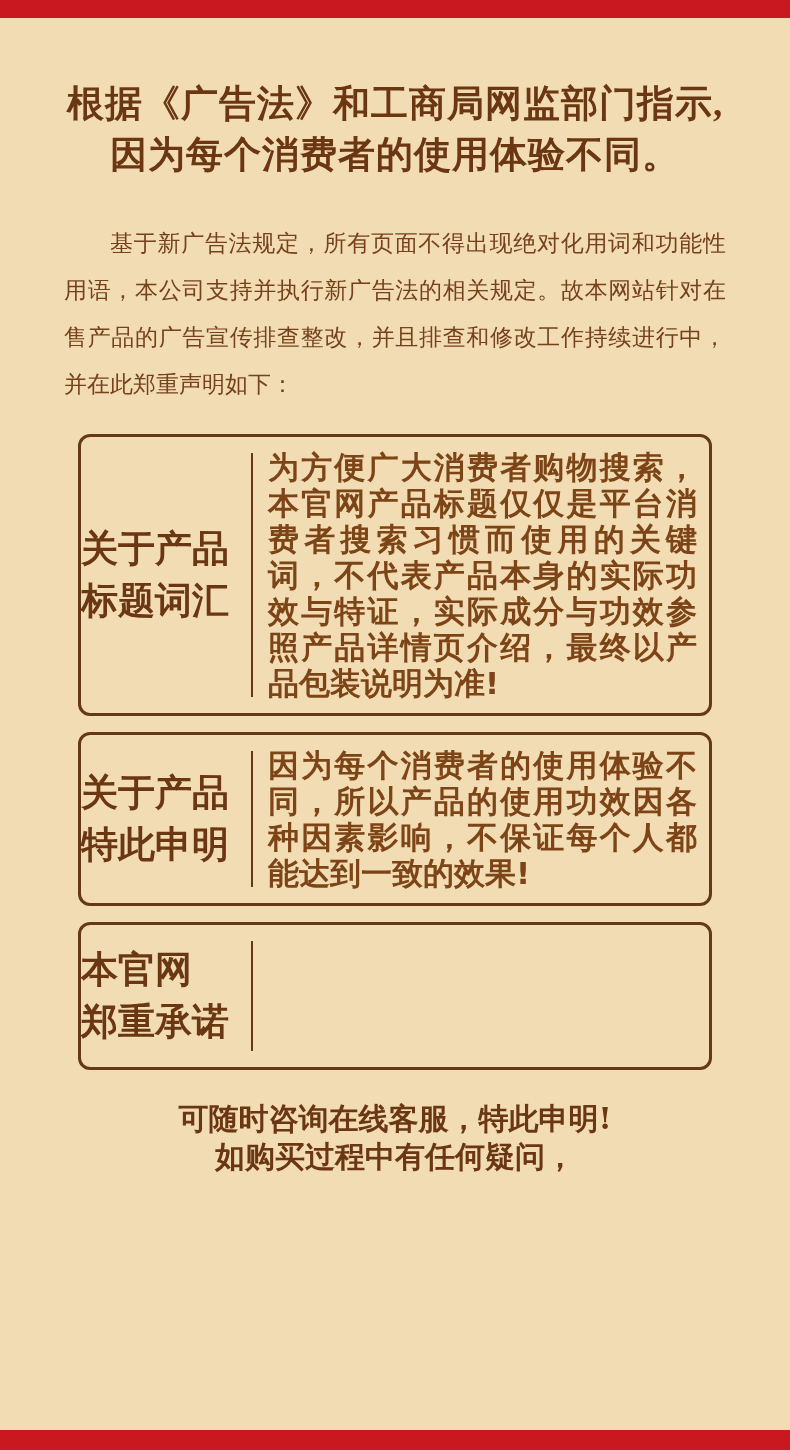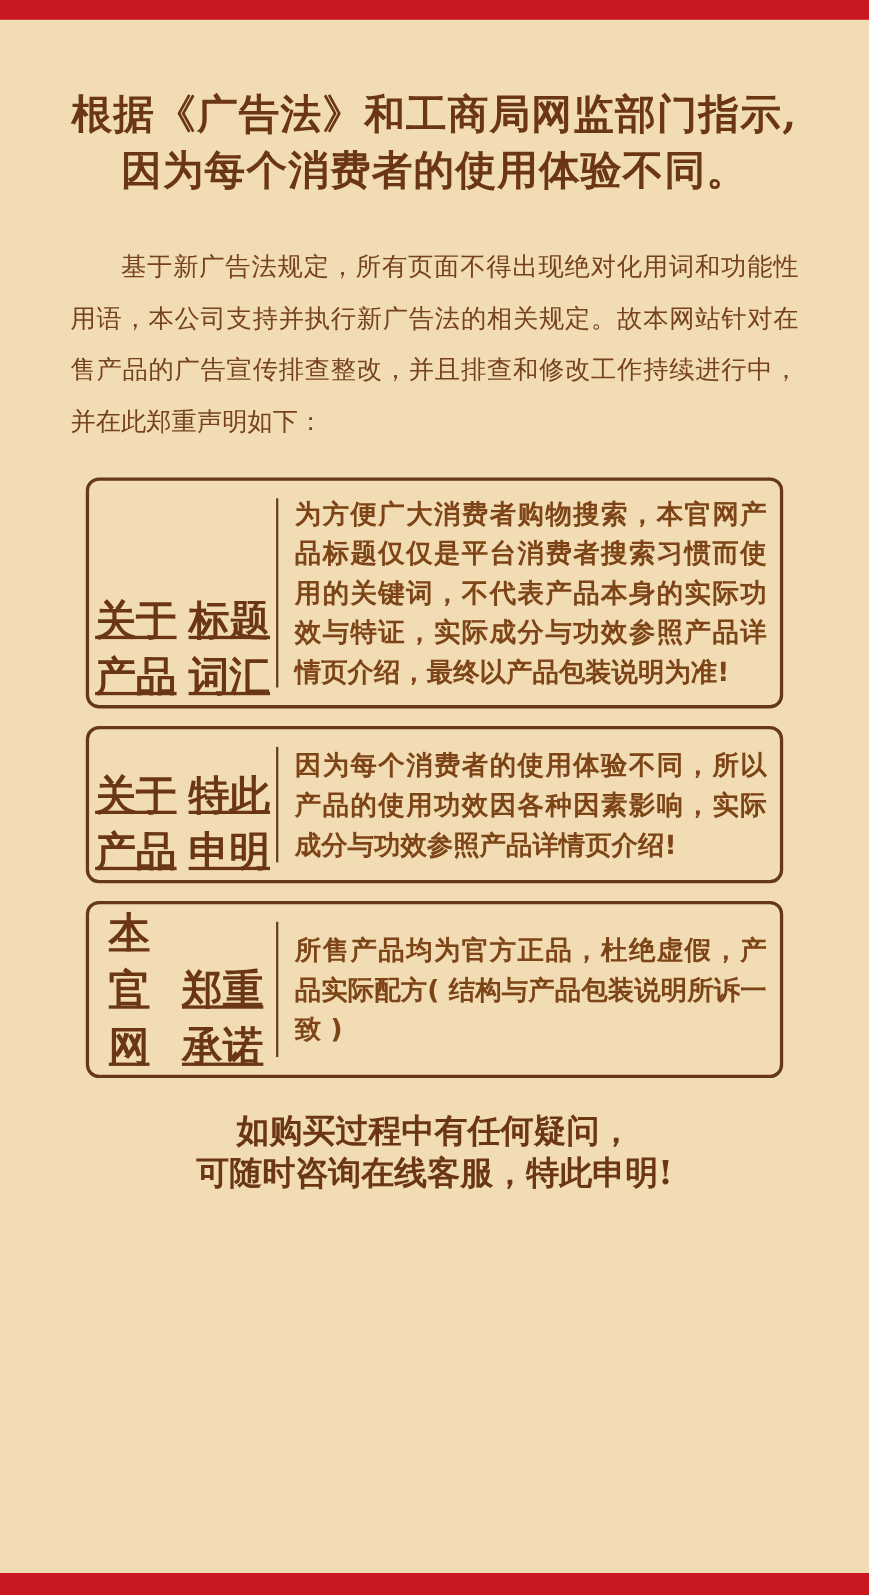--- a/index.html
+++ b/index.html
@@ -12,21 +12,21 @@
   }
   .stripe { width:100%; background:var(--stripe, #c9181f); }
   .stripe-top { height:18px; }
   .stripe-bottom { position:absolute; left:0; bottom:0; height:20px; }
 
   .page-title {
     margin-top:60px;
     text-align:center;
     color:var(--title, #6b3713);
     font-size:37px; font-weight:700;
-    line-height:1.38; letter-spacing:1px;
+    line-height:1.38; letter-spacing:1px;font-family:Liberation Serif, serif;
   }
 
   .statement {
     width:662px; margin:0 auto;
     color:var(--body, #76421c);
     font-size:23px; line-height:47px;
     text-align:justify;
   }
   .statement p { text-indent:2em; }
   .para-1 { margin-top:40px; }
@@ -37,38 +37,38 @@
     display:flex; align-items:stretch;
     border:3px solid var(--border, #653918);
     border-radius:12px;
     margin-bottom:16px;
   }
   .box-1 { min-height:192px; }
   .box-2 { min-height:143px; }
   .box-3 { min-height:148px; }
   .box-label {
     width:170px; flex:0 0 170px;
-    display:flex; flex-direction:row;
-    justify-content:center; align-items:flex-end;
+    display:flex; flex-direction:column;
+    justify-content:center; align-items:flex-start;
     text-align:center;
     color:var(--title, #6b3713);
-    font-size:37px; font-weight:700; line-height:1.4;text-decoration:underline;
+    font-size:37px; font-weight:700; line-height:1.4;
   }
   .box-divider {
     width:2px; flex:0 0 2px;
     background:var(--border, #653918);
     margin:16px 0;
   }
   .box-text {
     flex:1 1 auto;
     display:flex; align-items:center;
     padding:12px 12px 12px 15px;
     color:var(--box-text, #7d4517);
     font-family:"DejaVu Sans", sans-serif;
-    font-size:24px; font-weight:700; line-height:36px;
+    font-size:31px; font-weight:700; line-height:36px;
     text-align:justify;
   }
 
   .footer-note {
     margin-top:30px;
     text-align:center;
     color:var(--title, #6b3713);
     font-size:30px; font-weight:700; line-height:38px;
   }
 </style>
@@ -96,32 +96,31 @@
     <div class="box-divider"></div>
     <div class="box-text">为方便广大消费者购物搜索，本官网产品标题仅仅是平台消费者搜索习惯而使用的关键词，不代表产品本身的实际功效与特证，实际成分与功效参照产品详情页介绍，最终以产品包装说明为准!</div>
   </div>
 
   <div class="notice-box box-2">
     <div class="box-label">
       <div>关于产品</div>
       <div>特此申明</div>
     </div>
     <div class="box-divider"></div>
-    <div class="box-text">因为每个消费者的使用体验不同，所以产品的使用功效因各种因素影响，实际成分与功效参照产品详情页介绍!</div>
+    <div class="box-text">因为每个消费者的使用体验不同，所以产品的使用功效因各种因素影响，不保证每个人都能达到一致的效果!</div>
   </div>
 
   <div class="notice-box box-3">
     <div class="box-label">
       <div>本官网</div>
       <div>郑重承诺</div>
     </div>
     <div class="box-divider"></div>
-    <div class="box-text">所售产品均为官方正品，杜绝虚假，产品实际配方( 结构与产品包装说明所诉一致 )</div>
   </div>
 
 </div>
 
 <div class="footer-note">
+  <div>可随时咨询在线客服，特此申明!</div>
   <div>如购买过程中有任何疑问，</div>
-  <div>可随时咨询在线客服，特此申明!</div>
 </div>
 
 <div class="stripe stripe-bottom"></div>
 
 </body></html>

